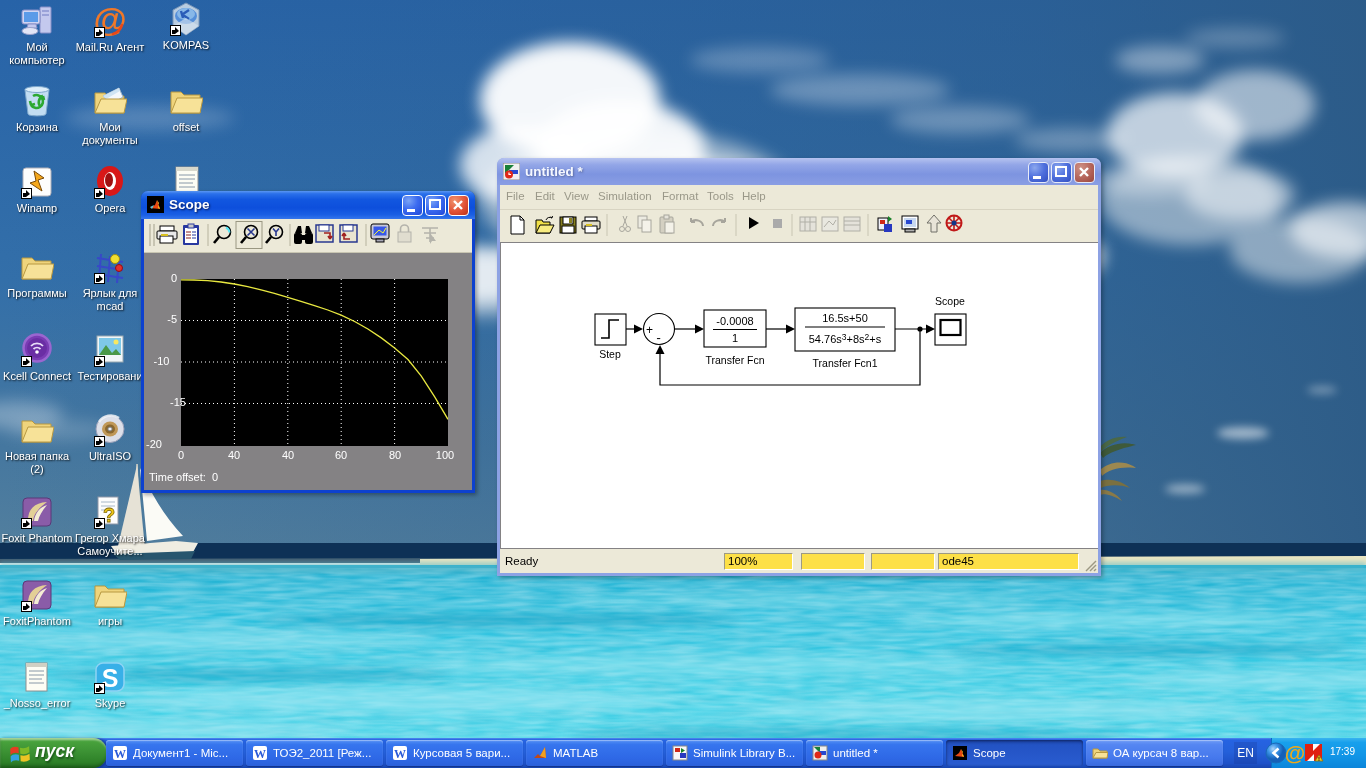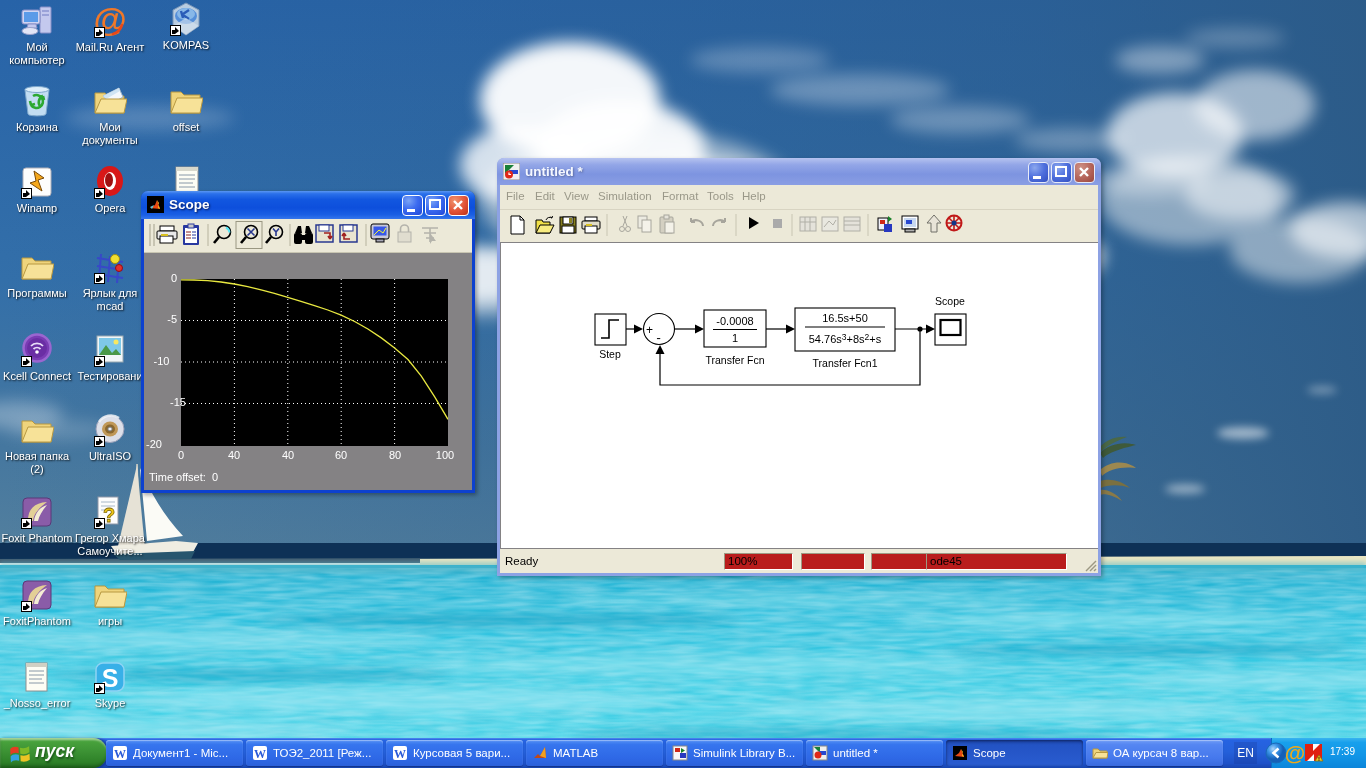--- a/index.html
+++ b/index.html
@@ -31,21 +31,21 @@
  background:linear-gradient(to bottom,#b6c3f0 0%,#93a6e7 25%,#7d94e0 60%,#8a9ee4 100%);}
 #simtitle .ttxt{position:absolute;left:28px;top:6px;color:#f4f7ff;font-weight:bold;font-size:13.5px;text-shadow:1px 1px 2px rgba(40,50,90,0.45);}
 .tbtn.iblue{background:radial-gradient(circle at 30% 25%,#8ca8ee 0%,#4e6fdd 50%,#3350c0 100%);border-color:#e8ecf8;}
 .tbtn.ired{background:radial-gradient(circle at 30% 25%,#cf9184 0%,#b4645a 55%,#99463c 100%);border-color:#e8ecf8;}
 #simbody{position:absolute;left:3px;top:27px;right:3px;bottom:3px;background:#ece9d8;}
 #simmenu{position:absolute;left:0;top:0;right:0;height:24px;font-size:11.5px;color:#9a9889;}
 #simmenu span{position:absolute;top:5px;}
 #simtb{position:absolute;left:0;top:24px;right:0;height:32px;border-top:1px solid #d8d4c2;border-bottom:1px solid #d8d4c2;}
 #simcanvas{position:absolute;left:0px;top:57px;right:0px;bottom:24px;background:#fff;border:1px solid #848284;border-right:none;}
 #simstatus{position:absolute;left:0;right:0;bottom:0;height:23px;font-size:11.5px;color:#000;}
-.sfield{position:absolute;top:3px;height:17px;border:1px solid;border-color:#9d9a84 #fff #fff #9d9a84;background:#b91c1c;font-size:11.5px;padding:1px 3px;box-sizing:border-box;}
+.sfield{position:absolute;top:3px;height:17px;border:1px solid;border-color:#9d9a84 #fff #fff #9d9a84;background:#fde047;font-size:11.5px;padding:1px 3px;box-sizing:border-box;}
 
 #taskbar{position:absolute;left:0;top:738px;width:1366px;height:30px;
  background:linear-gradient(to bottom,#518bef 0%,#2663e2 6%,#2460da 45%,#1e51c8 85%,#1845ae 100%);}
 .tkbtn{position:absolute;top:2px;height:26px;width:137px;border-radius:3px;
  background:linear-gradient(to bottom,#5491f5 0%,#3675ee 18%,#2e68e6 70%,#2a60da 100%);
  box-shadow:inset 0 1px 1px rgba(255,255,255,0.4), 0 1px 1px rgba(0,0,40,0.3);color:#fff;font-size:11.5px;}
 .tkbtn .tklbl{position:absolute;left:27px;top:7px;white-space:nowrap;overflow:hidden;max-width:105px;}
 .tkbtn .tkico{position:absolute;left:6px;top:5px;width:16px;height:16px;}
 .tkbtn.pressed{background:linear-gradient(to bottom,#1d48b0 0%,#2353c4 20%,#2a5cd0 100%);box-shadow:inset 0 1px 3px rgba(0,0,20,0.55);}
 .tkbtn.lit{background:linear-gradient(to bottom,#6f9cf6 0%,#5586f2 18%,#4578ec 70%,#3a6ade 100%);}
@@ -813,21 +813,21 @@
 <path d="M419,86 V142 H159 V109" fill="none" stroke="#000" stroke-width="1.2"></path>
 <path d="M159,102 l-4.5,9 h9 z" fill="#000"></path>
 </g>
 </svg>
 </div>
 <div id="simstatus">
  <span style="position:absolute;left:5px;top:5px">Ready</span>
  <div class="sfield" style="left:224px;width:69px">100%</div>
  <div class="sfield" style="left:301px;width:64px"></div>
  <div class="sfield" style="left:371px;width:64px"></div>
- <div class="sfield" style="left:426px;width:141px">ode45</div>
+ <div class="sfield" style="left:438px;width:141px">ode45</div>
  <svg style="position:absolute;right:1px;bottom:1px" width="13" height="13">
             <g stroke="#9d9a84" stroke-width="1.5">
               <line x1="12" y1="2" x2="2" y2="12"></line>
               <line x1="12" y1="6" x2="6" y2="12"></line>
               <line x1="12" y1="10" x2="10" y2="12"></line>
             </g>
           </svg>
 </div>
 </div>
 </div>

